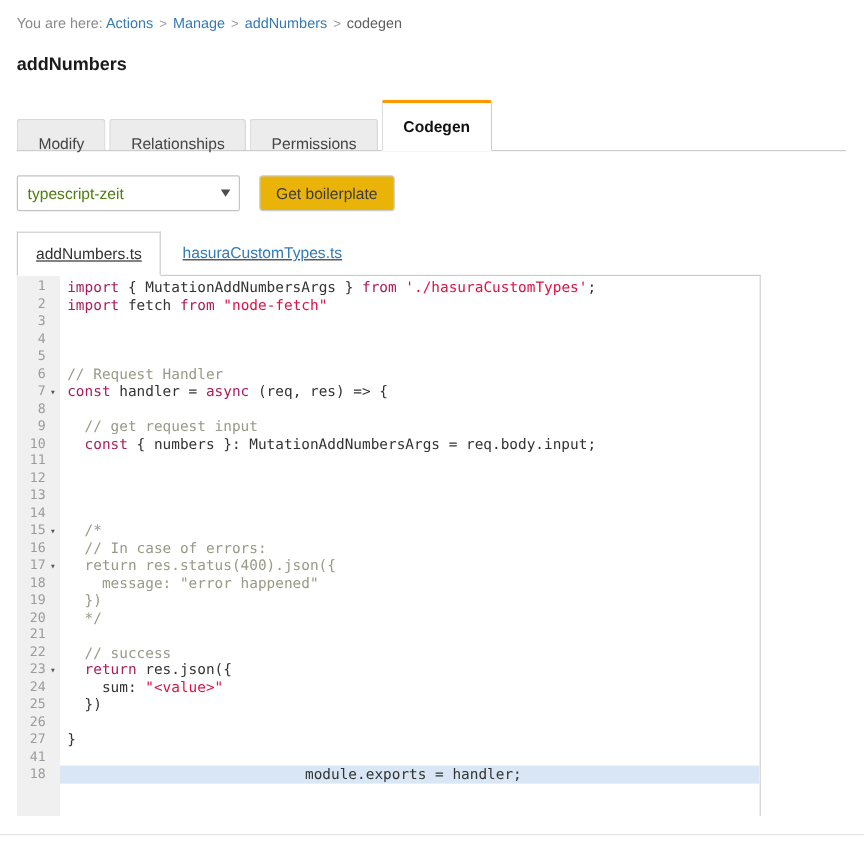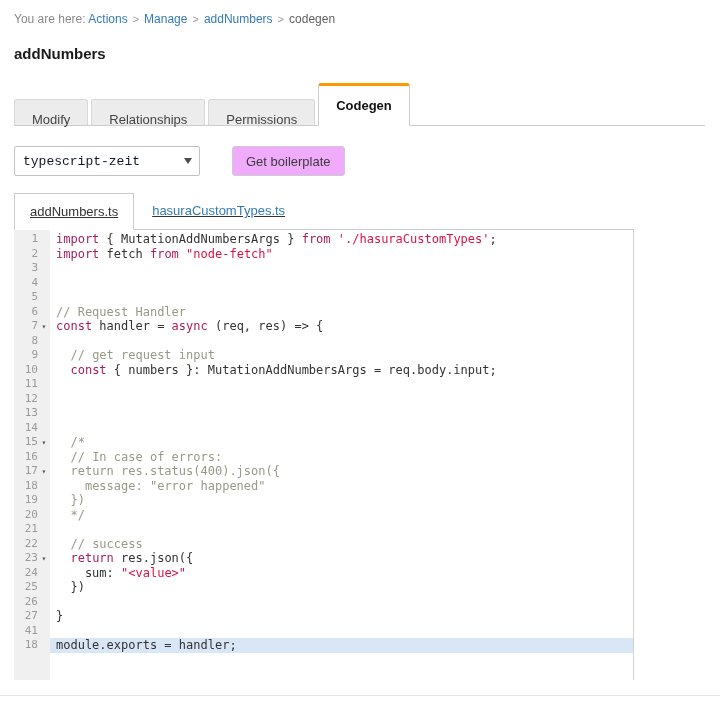--- a/index.html
+++ b/index.html
@@ -28,29 +28,29 @@
     background:#fff; border:1px solid #ccc; border-bottom:1px solid #fff;
     border-top:3px solid var(--accent); height:43px; line-height:39px;
     margin-bottom:-1px; font-weight:bold; color:#111;
   }
 
   
   .toolbar { margin-top:20px; display:flex; align-items:center; }
   .select-wrap { position:relative; width:186px; height:30px; }
   select.framework {
     width:100%; height:100%; border:1px solid #c3c3c3; border-radius:2px; background:#fff;
-    font-size:13px; font-family:Liberation Mono, monospace; color:#0f172a; padding:0 22px 0 8px;
+    font-size:13px; font-family:Liberation Sans, sans-serif; color:#4d7c0f; padding:0 22px 0 8px;
     -webkit-appearance:none; -moz-appearance:none; appearance:none; cursor:pointer;
   }
   .select-arrow {
     position:absolute; right:8px; top:12px; width:0; height:0; pointer-events:none;
     border-left:4px solid transparent; border-right:4px solid transparent; border-top:6px solid #4d4d4d;
   }
   .btn-boilerplate {
-    margin-left:32px; height:30px; padding:0 13px; background:#f0abfc; border:1px solid #ccc;
+    margin-left:16px; height:30px; padding:0 13px; background:#eab308; border:1px solid #ccc;
     border-radius:3px; font-size:13px; font-family:inherit; color:#3b3b3b; cursor:pointer;
   }
 
   
   .file-tabs { margin-top:17px; display:flex; align-items:flex-end; width:620px; border-bottom:1px solid #ccc;text-decoration:underline; }
   .file-tab { font-size:13px; cursor:pointer; box-sizing:border-box; }
   .file-tab.active {
     background:#fff; border:1px solid #ccc; border-bottom:1px solid #fff;
     margin-bottom:-1px; padding:0 15px; height:37px; line-height:36px; color:#333;
   }
@@ -60,21 +60,21 @@
   .editor {
     width:620px; height:450px; display:flex; position:relative; overflow:hidden;
     border-right:1px solid #d2d2d2; box-sizing:border-box; background:#fff;
     font-family:"DejaVu Sans Mono", monospace; font-size:12px; cursor:text;
   }
   .gutter { width:36px; flex:none; background:#f0f0f0; padding-top:2px; box-sizing:border-box; }
   .gutter-line { height:14.5px; line-height:14.5px; display:flex; justify-content:flex-end; color:#9b9b9b; font-size:11px; }
   .fold { width:12px; text-align:center; font-size:8px; line-height:15px; color:#555; }
   .code-col { flex:1; padding-top:2px; overflow:hidden; }
   .code-line { height:14.5px; line-height:14.5px; white-space:pre; padding-left:6px; color:var(--codetext); }
-  .code-line.active { background:var(--active-line); }
+  .code-line.active { background:var(--active-line);text-align:center; }
   .tk-k { color:var(--kw); }
   .tk-s { color:var(--str); }
   .tk-c { color:var(--com); }
 
   .bottom-divider { border-top:1px solid #e4e4e4; margin-top:15px; width:720px; margin-left:-14px; height:0; }
 </style>
 </head>
 <body>
 
 <div class="content">

